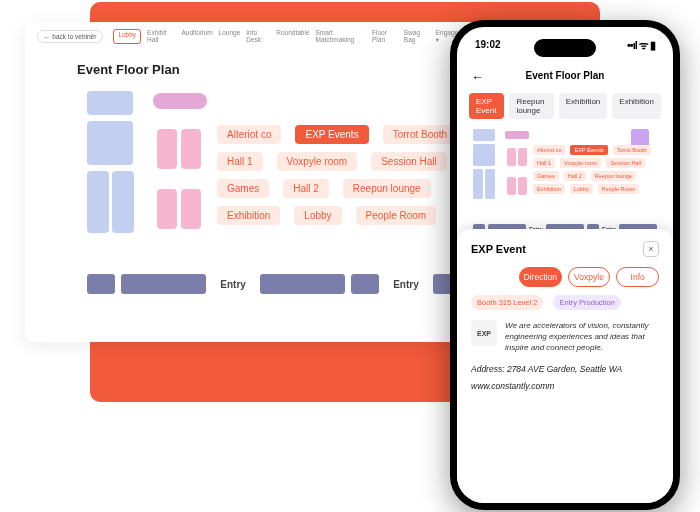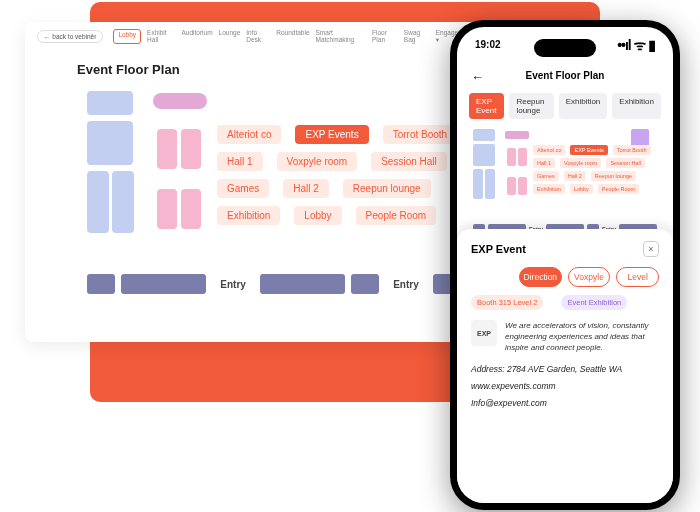--- a/index.html
+++ b/index.html
@@ -42,21 +42,21 @@
   .entry-row { position:absolute; left:10px; bottom:0; right:10px; display:flex; align-items:center; gap:6px; }
   .entry-slab { background:#7b7eaa; height:20px; flex:1; border-radius:3px; }
   .entry-slab.sm { flex:0 0 28px; }
   .entry-txt { font-size:10px; color:#444; font-weight:600; padding:0 8px; }
 
   
   .phone-shell { position:absolute; right:20px; top:20px; width:230px; height:490px; background:#000; border-radius:34px; padding:7px; box-shadow:0 8px 30px rgba(0,0,0,0.4); }
   .phone-screen { width:100%; height:100%; background:#fff; border-radius:27px; overflow:hidden; position:relative; }
   .notch { position:absolute; top:12px; left:50%; transform:translateX(-50%); width:62px; height:18px; background:#000; border-radius:10px; z-index:5;}
   .status-bar { height:34px; display:flex; justify-content:space-between; align-items:center; padding:0 18px; font-size:10px; font-weight:600; }
-  .sig { letter-spacing:-1px; font-size:14px;margin-left:36px; }
+  .sig { letter-spacing:-1px; font-size:11px;margin-left:36px; }
 
   .ph-head { height:28px; display:flex; align-items:center; padding:0 14px; gap:8px; }
   .back-ico { font-size:13px; }
   .ph-title { flex:1; text-align:center; font-size:10px; font-weight:600; }
 
   .ph-tabs { display:flex; gap:5px; padding:4px 12px 8px 12px; }
   .ph-tab { font-size:8px; padding:4px 7px; border-radius:4px; background:#f1f1f3; color:#333; }
   .ph-tab.act { background:#f15a3a; color:#fff; }
 
   .mini-plan { margin:2px 14px 0 14px; height:106px; position:relative; font-size:5.5px; }
@@ -76,21 +76,21 @@
   .mslab.sm { flex:0 0 12px; }
   .mentry-txt { font-size:5.5px; font-weight:600; color:#444; }
 
   .sheet { position:absolute; left:0; right:0; bottom:0; top:202px; background:#fff; border-top-left-radius:14px; border-top-right-radius:14px; box-shadow:0 -3px 12px rgba(0,0,0,0.12); padding:12px 14px; }
   .sheet-head { display:flex; justify-content:space-between; align-items:center; margin-bottom:10px; }
   .sheet-title { font-size:11px; font-weight:700; }
   .close-btn { width:16px; height:16px; border:1px solid #ccc; border-radius:4px; font-size:9px; display:flex; align-items:center; justify-content:center; color:#666;}
   .act-row { display:flex; gap:6px; margin-bottom:8px; }
   .pill-btn { font-size:8.5px; padding:4px 0; flex:1; text-align:center; border-radius:12px; border:1px solid #f15a3a; color:#f15a3a; }
   .pill-btn.fill { background:#f15a3a; color:#fff;margin-left:48px; }
-  .tag-row { display:flex; gap:18px; margin-bottom:10px; }
+  .tag-row { display:flex; gap:10px; margin-bottom:10px; }
   .tag1 { font-size:7.5px; color:#f15a3a; background:#ffe9e3; padding:3px 6px; border-radius:8px; }
   .tag2 { font-size:7.5px; color:#8b64d8; background:#efe6ff; padding:3px 6px; border-radius:8px; }
   .exhibitor { display:flex; gap:8px; margin-bottom:10px; }
   .logo-sq { width:26px; height:26px; background:#f4f4f4; border-radius:4px; font-size:7px; font-weight:700; display:flex; align-items:center; justify-content:center; color:#444; flex-shrink:0; }
   .desc { font-size:8px; color:#333; line-height:1.4;font-style:italic; }
   .info-line { font-size:8.5px; color:#222; margin:7px 0;font-style:italic; }
 </style>
 </head>
 <body>
 
@@ -217,28 +217,27 @@
     </div>
 
     <div class="sheet">
       <div class="sheet-head">
         <div class="sheet-title">EXP Event</div>
         <div class="close-btn">×</div>
       </div>
       <div class="act-row">
         <div class="pill-btn fill">Direction</div>
         <div class="pill-btn">Voxpyle</div>
-        <div class="pill-btn">Level</div>
+        <div class="pill-btn">Info</div>
       </div>
       <div class="tag-row">
         <span class="tag1">Booth 315 Level 2</span>
-        <span class="tag2">Event Exhibition</span>
+        <span class="tag2">Entry Production</span>
       </div>
       <div class="exhibitor">
         <div class="logo-sq">EXP</div>
         <div class="desc">We are accelerators of vision, constantly engineering experiences and ideas that inspire and connect people.</div>
       </div>
       <div class="info-line">Address: 2784 AVE Garden, Seattle WA</div>
-      <div class="info-line">www.expevents.comm</div>
-      <div class="info-line">Info@expevent.com</div>
+      <div class="info-line">www.constantly.comm</div>
     </div>
   </div>
 </div>
 
 </body></html>

